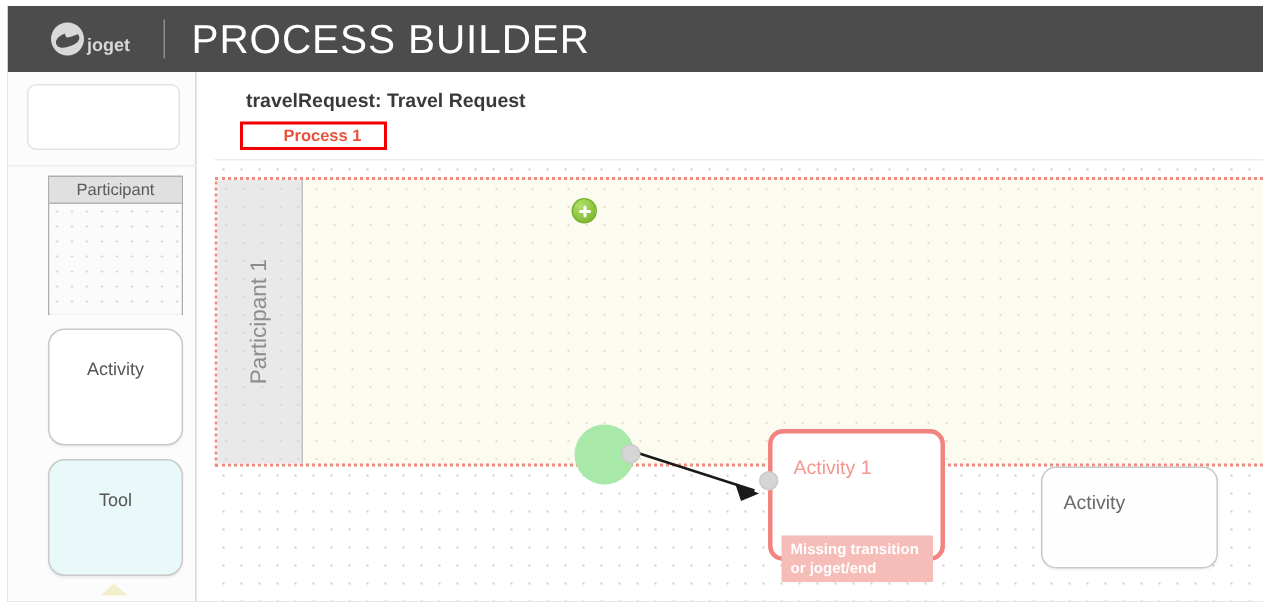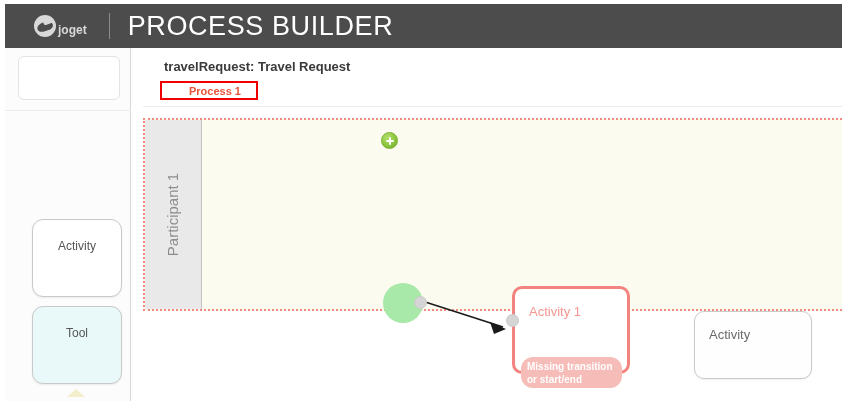--- a/index.html
+++ b/index.html
@@ -288,21 +288,20 @@
     position:absolute; left:14px; top:15px;
     font-size:13px; color:#f59690;
   }
   .err-badge{
     position:absolute; left:378px; top:250px;
     width:101px; height:31px;
     background:#f6bcb8;
     padding:3px 6px 0 6px;
     box-sizing:border-box;
     z-index:14;
-    border-radius:12px;
   }
   .err-badge span{
     display:block;
     font-size:10px; font-weight:bold; color:#ffffff;
     line-height:13px;
   }
 
   
   .node-ghost{
     position:absolute; left:551px; top:204px;
@@ -333,20 +332,24 @@
     <div class="app-title">PROCESS BUILDER</div>
   </div>
 
   <div class="workarea">
 
     <div class="sidebar">
 
       <div class="palette-blank"></div>
       <div class="palette-sep"></div>
 
+      <div class="pal-participant">
+        <div class="lane-head">Participant</div>
+        <div class="lane-body"></div>
+      </div>
 
       <div class="pal-activity">
         <span>Activity</span>
       </div>
 
       <div class="pal-tool">
         <span>Tool</span>
       </div>
 
       <div class="pal-chevron"></div>
@@ -378,21 +381,21 @@
           <polygon points="133,52 117,45 121,57" fill="#1a1a1a"></polygon>
         </svg>
 
         <div class="node-activity1">
           <span>Activity 1</span>
         </div>
         <div class="handle handle-act"></div>
 
         <div class="err-badge">
           <span>Missing transition</span>
-          <span>or start/end</span>
+          <span>or joget/end</span>
         </div>
 
         <div class="node-ghost">
           <span>Activity</span>
         </div>
 
       </div>
     </div>
   </div>
 

